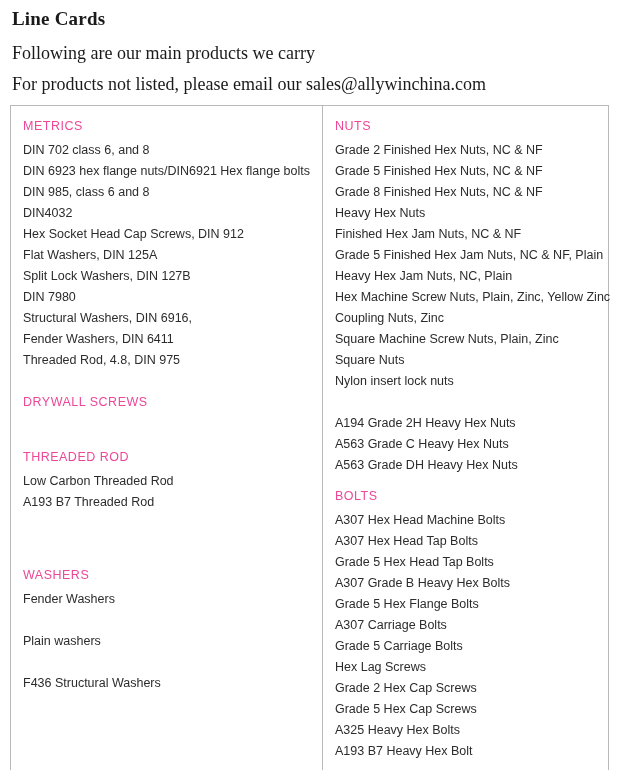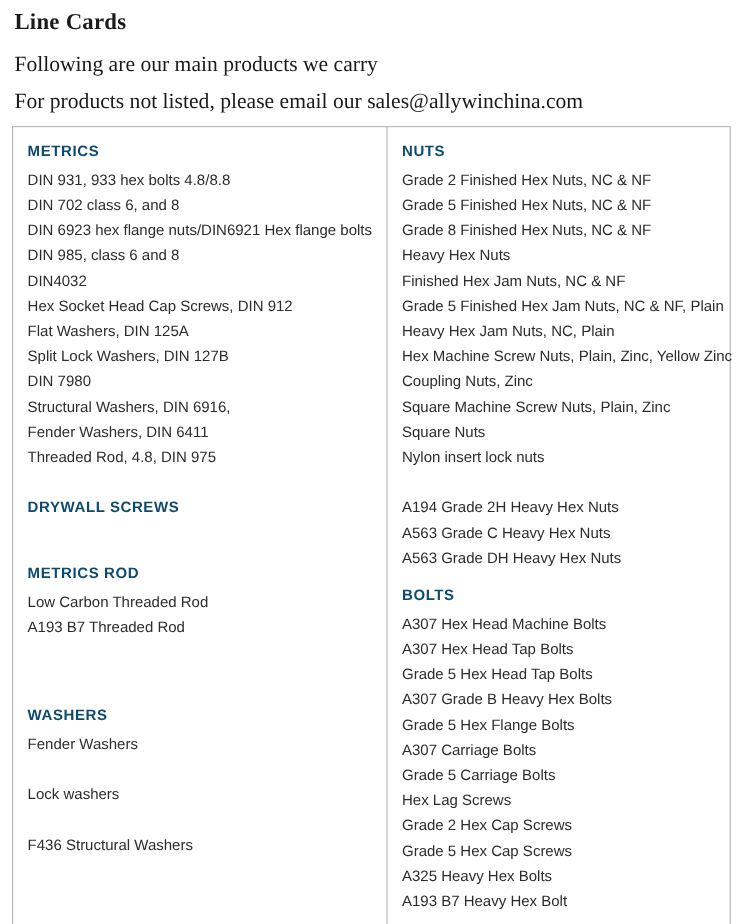--- a/index.html
+++ b/index.html
@@ -53,22 +53,22 @@
     flex: 0 0 48%;
   }
   .col.right {
     flex: 0 0 52%;
   }
   .group {
     margin-bottom: 0;
   }
   .group-heading {
     font-size: 12.5px;
-    font-weight: bold;
-    color: #0c4a6e;
+    font-weight: normal;
+    color: #ec4899;
     letter-spacing: 0.5px;
     line-height: 21px;
     margin-bottom: 3px;
   }
   .item {
     font-size: 12.5px;
     color: #2c2c2c;
     line-height: 21px;
     white-space: nowrap;
   }
@@ -88,21 +88,20 @@
 
   <div class="intro">Following are our main products we carry</div>
   <div class="intro">For products not listed, please email our sales@allywinchina.com</div>
 
   <div class="table-wrap">
 
     <div class="col left">
 
       <div class="group">
         <div class="group-heading">METRICS</div>
-        <div class="item">DIN 931, 933 hex bolts 4.8/8.8</div>
         <div class="item">DIN 702 class 6, and 8</div>
         <div class="item">DIN 6923 hex flange nuts/DIN6921 Hex flange bolts</div>
         <div class="item">DIN 985, class 6 and 8</div>
         <div class="item">DIN4032</div>
         <div class="item">Hex Socket Head Cap Screws, DIN 912</div>
         <div class="item">Flat Washers, DIN 125A</div>
         <div class="item">Split Lock Washers, DIN 127B</div>
         <div class="item">DIN 7980</div>
         <div class="item">Structural Washers, DIN 6916,</div>
         <div class="item">Fender Washers, DIN 6411</div>
@@ -112,34 +111,34 @@
       <div class="spacer"></div>
 
       <div class="group">
         <div class="group-heading">DRYWALL SCREWS</div>
       </div>
 
       <div class="spacer"></div>
       <div class="spacer small"></div>
 
       <div class="group">
-        <div class="group-heading">METRICS ROD</div>
+        <div class="group-heading">THREADED ROD</div>
         <div class="item">Low Carbon Threaded Rod</div>
         <div class="item">A193 B7 Threaded Rod</div>
       </div>
 
       <div class="spacer"></div>
       <div class="spacer"></div>
       <div class="spacer small"></div>
 
       <div class="group">
         <div class="group-heading">WASHERS</div>
         <div class="item">Fender Washers</div>
         <div class="spacer"></div>
-        <div class="item">Lock washers</div>
+        <div class="item">Plain washers</div>
         <div class="spacer"></div>
         <div class="item">F436 Structural Washers</div>
       </div>
 
     </div>
 
     <div class="col right">
 
       <div class="group">
         <div class="group-heading">NUTS</div>

